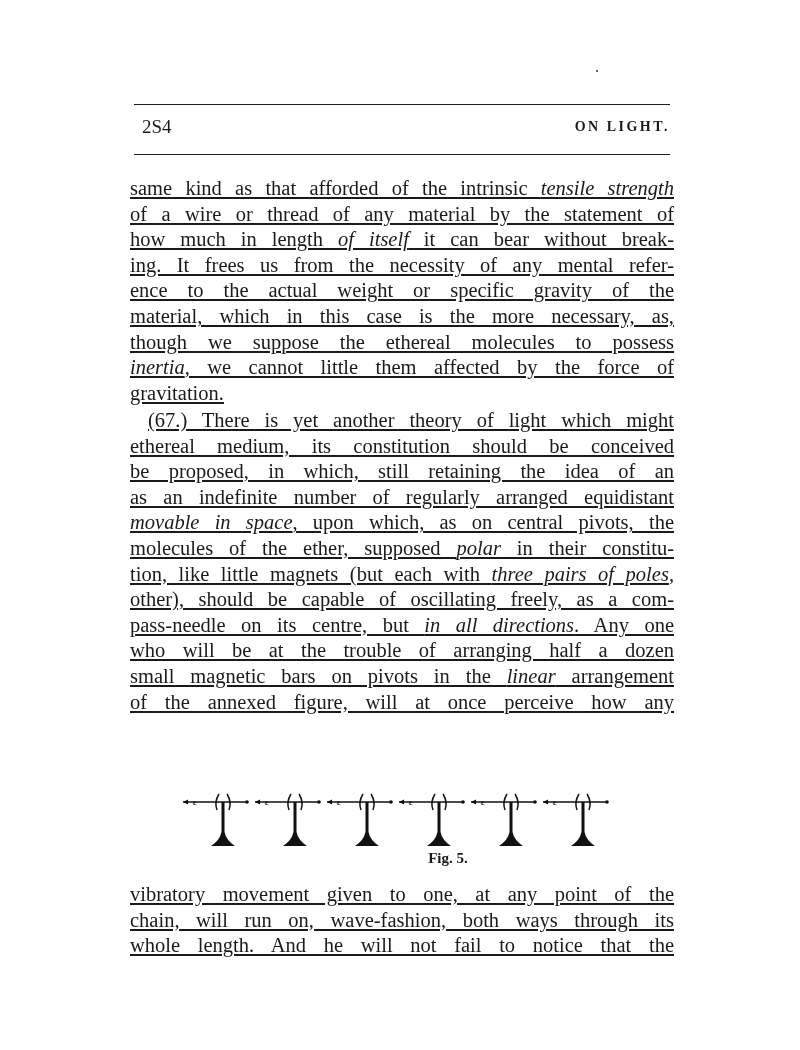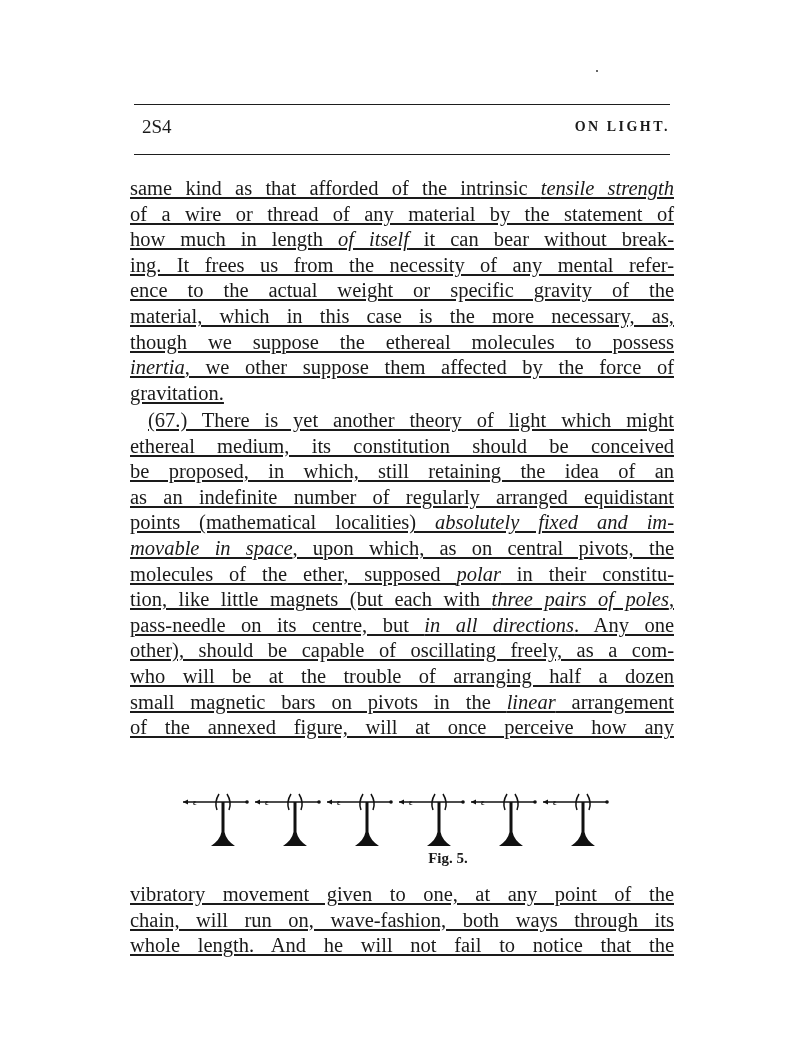--- a/index.html
+++ b/index.html
@@ -42,34 +42,33 @@
 <div class="rule bot"></div>
 
 <div class="text block1" id="p1">
     <span class="line"><span>same kind as that afforded of the intrinsic </span><i>tensile strength</i></span>
     <span class="line"><span>of a wire or thread of any material by the statement of</span></span>
     <span class="line"><span>how much in length </span><i>of itself</i><span> it can bear without break-</span></span>
     <span class="line"><span>ing.  It frees us from the necessity of any mental refer-</span></span>
     <span class="line"><span>ence to the actual weight or specific gravity of the</span></span>
     <span class="line"><span>material, which in this case is the more necessary, as,</span></span>
     <span class="line"><span>though we suppose the ethereal molecules to possess</span></span>
-    <span class="line"><i>inertia</i><span>, we other suppose them affected by the force of</span></span>
+    <span class="line"><i>inertia</i><span>, we cannot little them affected by the force of</span></span>
     <span class="line last"><span>gravitation.</span></span>
   </div>
 <div class="text block2" id="p2">
     <span class="line indent"><span>(67.) There is yet another theory of light which might</span></span>
     <span class="line"><span>ethereal medium, its constitution should be conceived</span></span>
     <span class="line"><span>be proposed, in which, still retaining the idea of an</span></span>
     <span class="line"><span>as an indefinite number of regularly arranged equidistant</span></span>
-    <span class="line"><span>points (mathematical localities) </span><i>absolutely fixed and im-</i></span>
     <span class="line"><i>movable in space</i><span>, upon which, as on central pivots, the</span></span>
     <span class="line"><span>molecules of the ether, supposed </span><i>polar</i><span> in their constitu-</span></span>
     <span class="line"><span>tion, like little magnets (but each with </span><i>three pairs of poles</i><span>,</span></span>
+    <span class="line"><span>other), should be capable of oscillating freely, as a com-</span></span>
     <span class="line"><span>pass-needle on its centre, but </span><i>in all directions</i><span>.  Any one</span></span>
-    <span class="line"><span>other), should be capable of oscillating freely, as a com-</span></span>
     <span class="line"><span>who will be at the trouble of arranging half a dozen</span></span>
     <span class="line"><span>small magnetic bars on pivots in the </span><i>linear</i><span> arrangement</span></span>
     <span class="line"><span>of the annexed figure, will at once perceive how any</span></span>
   </div>
 
 <div class="figure">
   <svg id="fig-svg" width="450" height="60" viewBox="0 0 450 60">
       <g>
       <line x1="8" y1="14" x2="72" y2="14" stroke="#111" stroke-width="1.6"></line>
       <path d="M8 14 l5 -2.5 l0 5 z" fill="#111"></path>

